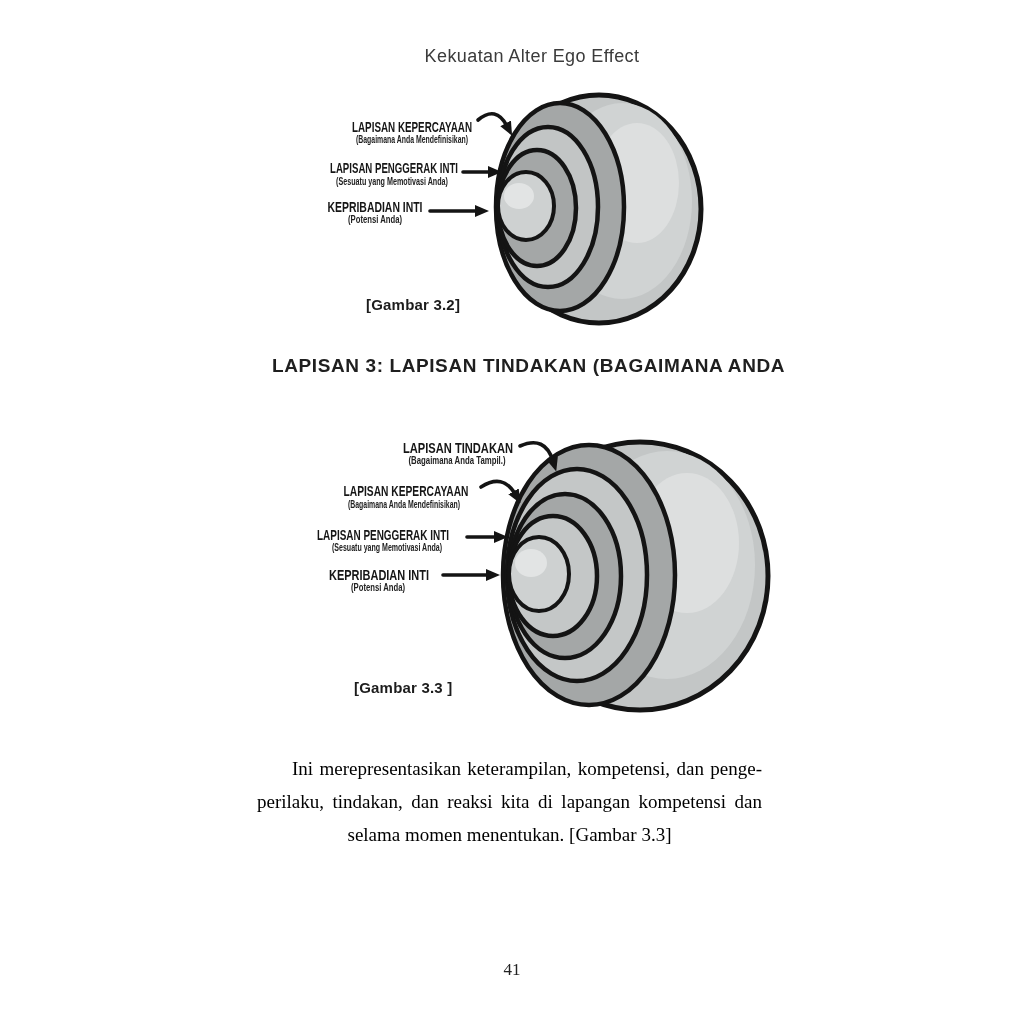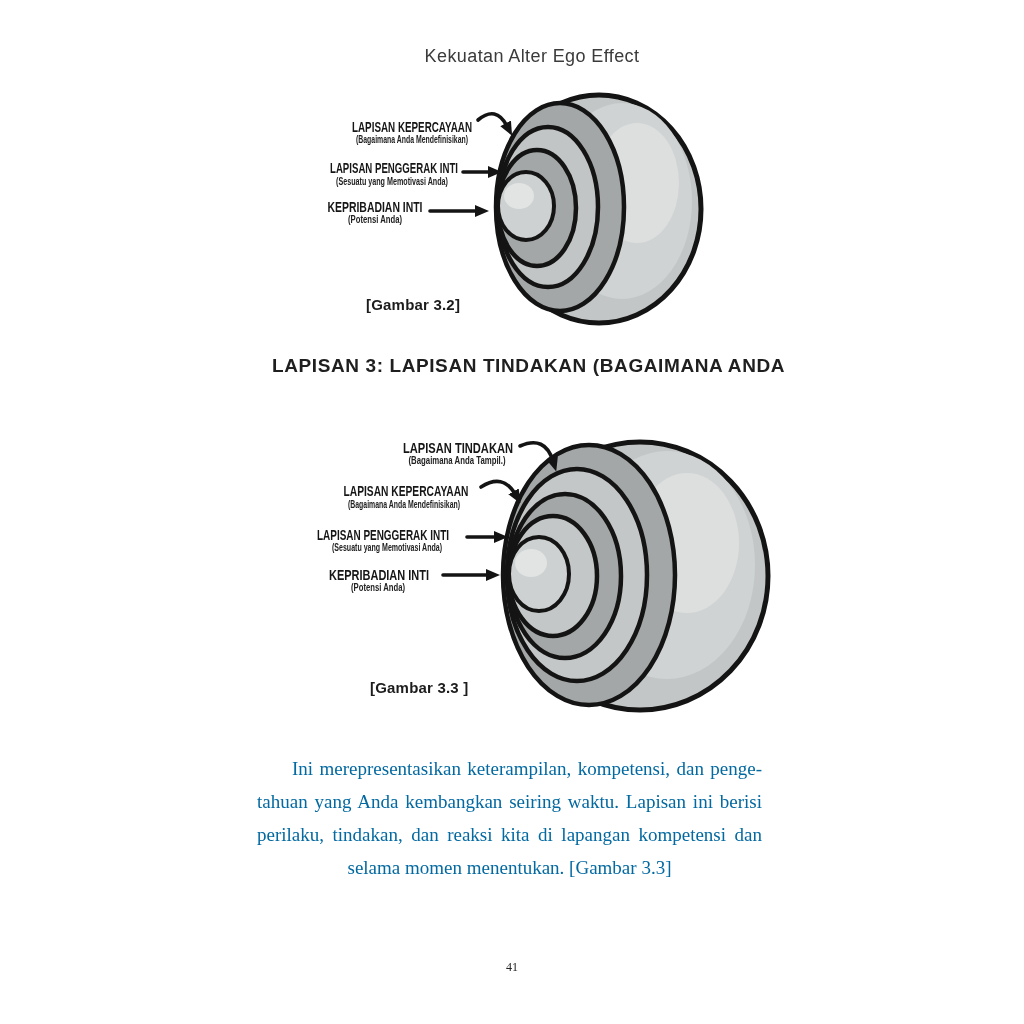--- a/index.html
+++ b/index.html
@@ -21,51 +21,51 @@
     color: #3b3b3b;
     margin-left: 20px;
   }
 
   .fig-caption {
     font-size: 15px; font-weight: 700;
     letter-spacing: 0.2px;
     color: #1c1c1c;
   }
   .caption-1 { left: 366px; top: 296px; }
-  .caption-2 { left: 370px; top: 679px; text-align: center; }
+  .caption-2 { left: 354px; top: 679px; text-align: center; }
 
   .section-heading {
     left: 272px; top: 353px; width: 520px;
     font-size: 19px; font-weight: 800;
     letter-spacing: 0.6px;
     line-height: 26px;
     color: #1f1f1f;
   }
 
   .body-paragraph {
     left: 257px; top: 752px; width: 505px;
     font-family: "Liberation Serif", serif;
     font-size: 19px;
     line-height: 33px;
-    color: #0369a1;
+    color: #000000;
   }
   .pline {
     height: 33px; overflow: hidden;
     text-align: justify;
   }
   .pline::after { content: ""; display: inline-block; width: 100%; }
   .pline.first { text-indent: 35px; }
   .pline.last { text-align: center; }
   .pline.last::after { content: none; }
 
   .page-number {
     top: 960px; left: 0; width: 1024px;
     text-align: center;
     font-family: "Liberation Serif", serif;
-    font-size: 12px;
+    font-size: 17px;
     color: #222222;
   }
 
   svg text.lbl-main {
     font-family: "Liberation Sans", sans-serif;
     font-weight: 700; font-size: 15px;
     fill: #161616;
   }
   svg text.lbl-sub {
     font-family: "Liberation Sans", sans-serif;
@@ -173,18 +173,17 @@
     <text class="lbl-sub" x="92" y="118" text-anchor="middle" textLength="110" lengthAdjust="spacingAndGlyphs">(Sesuatu yang Memotivasi Anda)</text>
     <text class="lbl-main" x="84" y="147" text-anchor="middle" textLength="100" lengthAdjust="spacingAndGlyphs">KEPRIBADIAN INTI</text>
     <text class="lbl-sub" x="83" y="158" text-anchor="middle" textLength="54" lengthAdjust="spacingAndGlyphs">(Potensi Anda)</text>
   </svg>
 </div>
 
 <div class="abs fig-caption caption-2">[Gambar 3.3 ]</div>
 
 <div class="abs body-paragraph">
   <div class="pline first">Ini merepresentasikan keterampilan, kompetensi, dan penge-</div>
-  <div class="pline">tahuan yang Anda kembangkan seiring waktu. Lapisan ini berisi</div>
   <div class="pline">perilaku, tindakan, dan reaksi kita di lapangan kompetensi dan</div>
   <div class="pline last">selama momen menentukan. [Gambar 3.3]</div>
 </div>
 
 <div class="abs page-number">41</div>
 
 </body></html>

